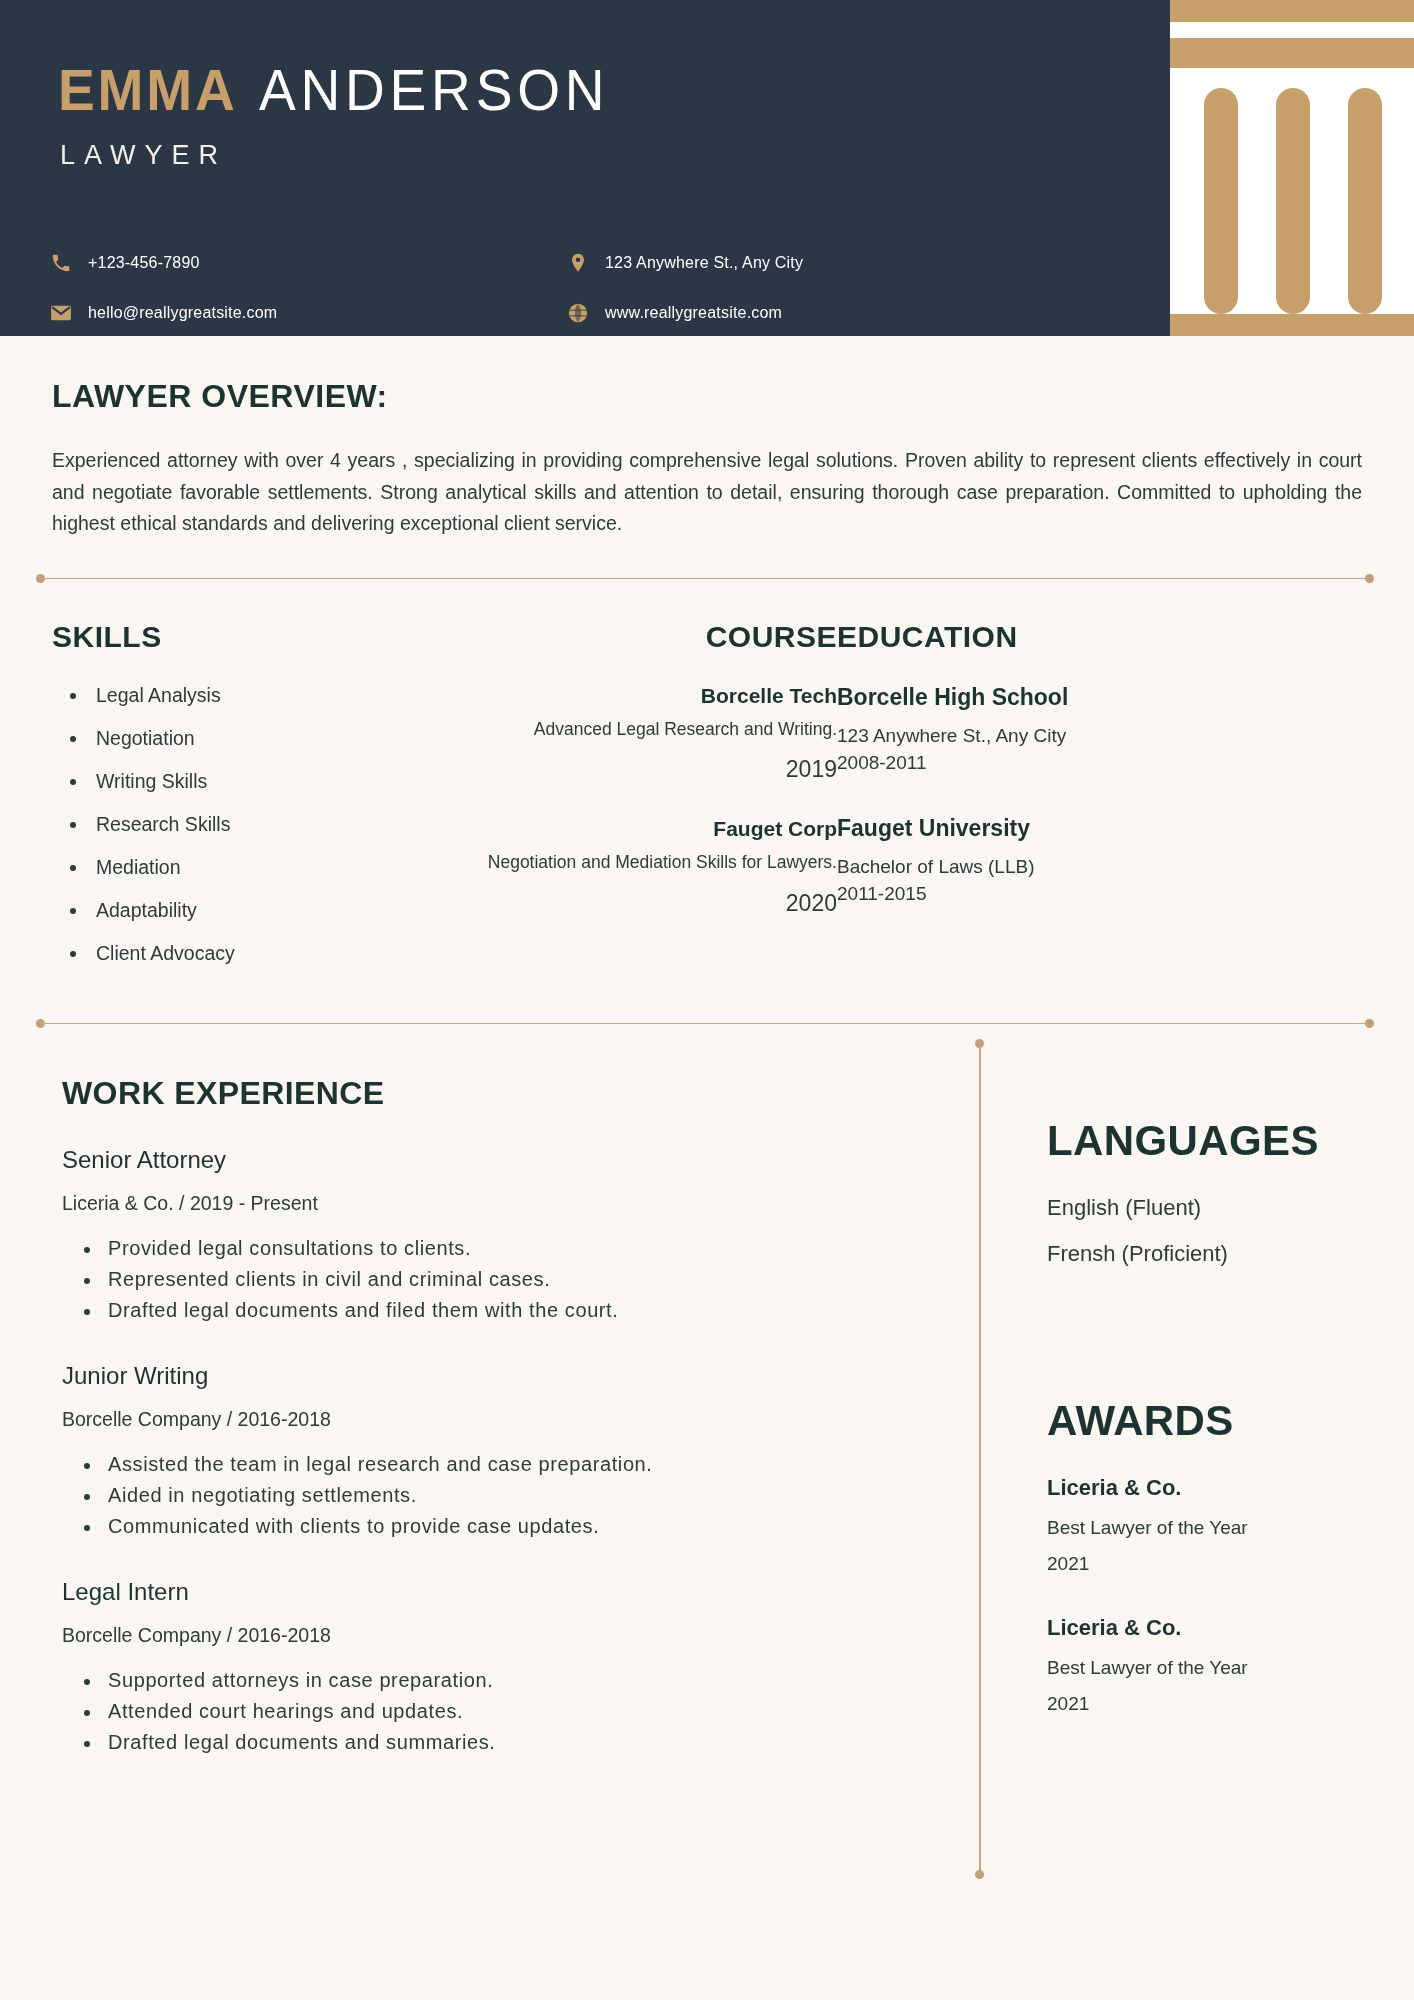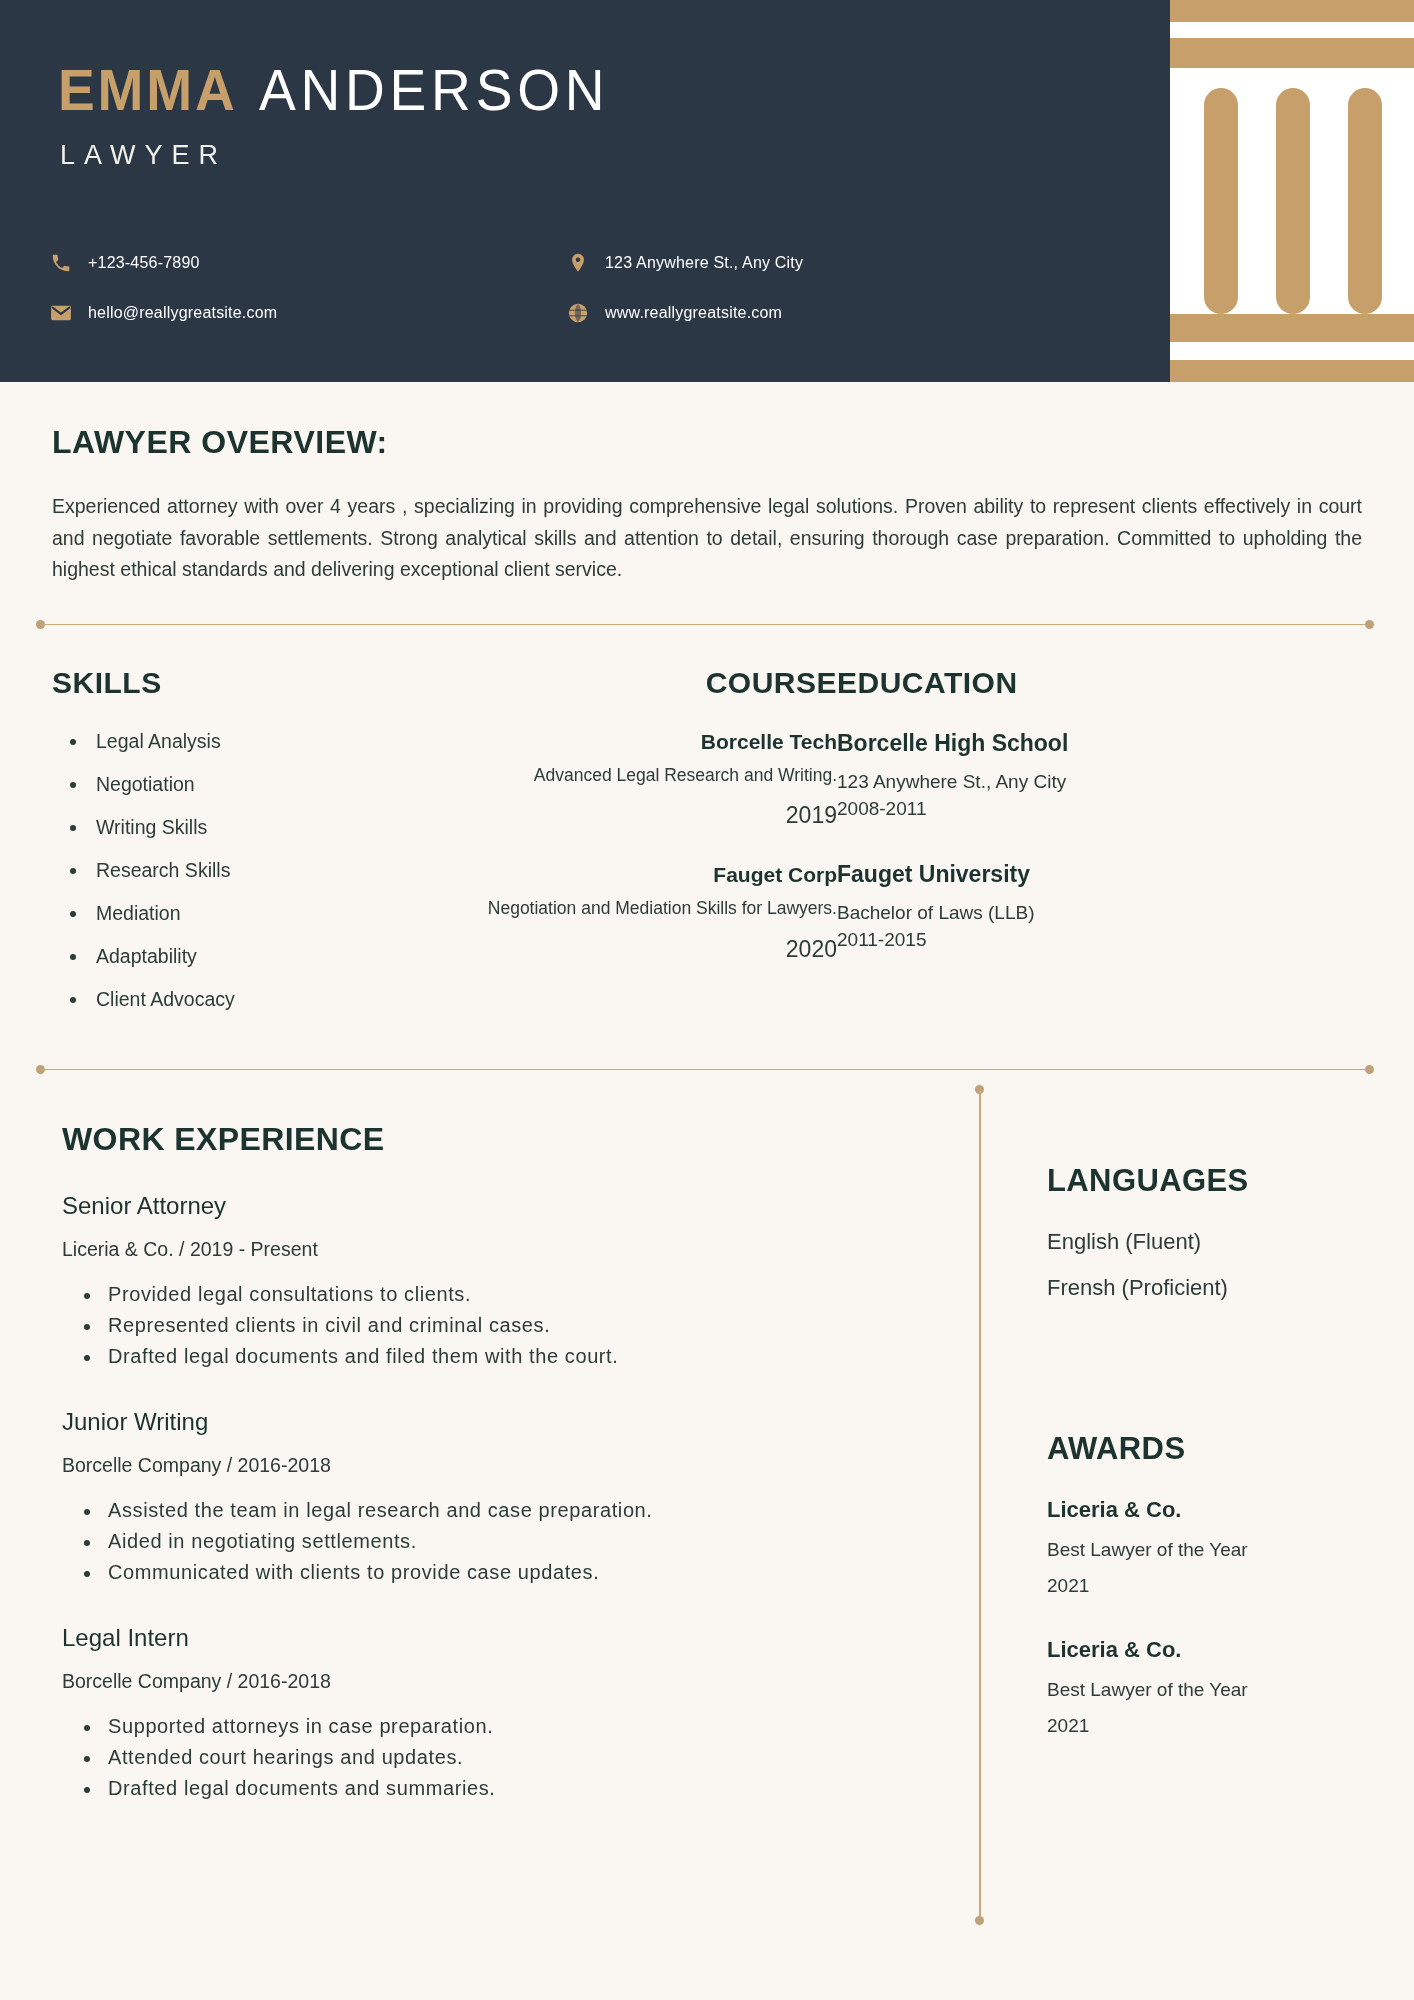--- a/index.html
+++ b/index.html
@@ -14,21 +14,21 @@
     width: 1414px;
     height: 2000px;
     background: #faf7f2;
     overflow: hidden;
   }
 
   
   .header {
     position: relative;
     width: 1414px;
-    height: 382px;
+    height: 336px;
     background: #14532d;
     overflow: hidden;
     padding-left: 12px;
   }
   .header-inner {
     position: absolute;
     left: 0; top: 0;
     width: 1170px;
     height: 382px;
     background: #2b3744;
@@ -303,21 +303,21 @@
     background: #c0a07a;
   }
   .vdiv .vdot.t { top: 0; }
   .vdiv .vdot.b { bottom: 0; }
 
   .side {
     flex: 1;
     padding: 78px 46px 0 72px;
   }
   .side-head {
-    font-size: 31px;
+    font-size: 42px;
     font-weight: 700;
     color: #1c3330;
     letter-spacing: 0.4px;
     margin-bottom: 30px;
   }
   .lang-item {
     font-size: 22px;
     color: #2c3c39;
     margin-bottom: 20px;
   }

